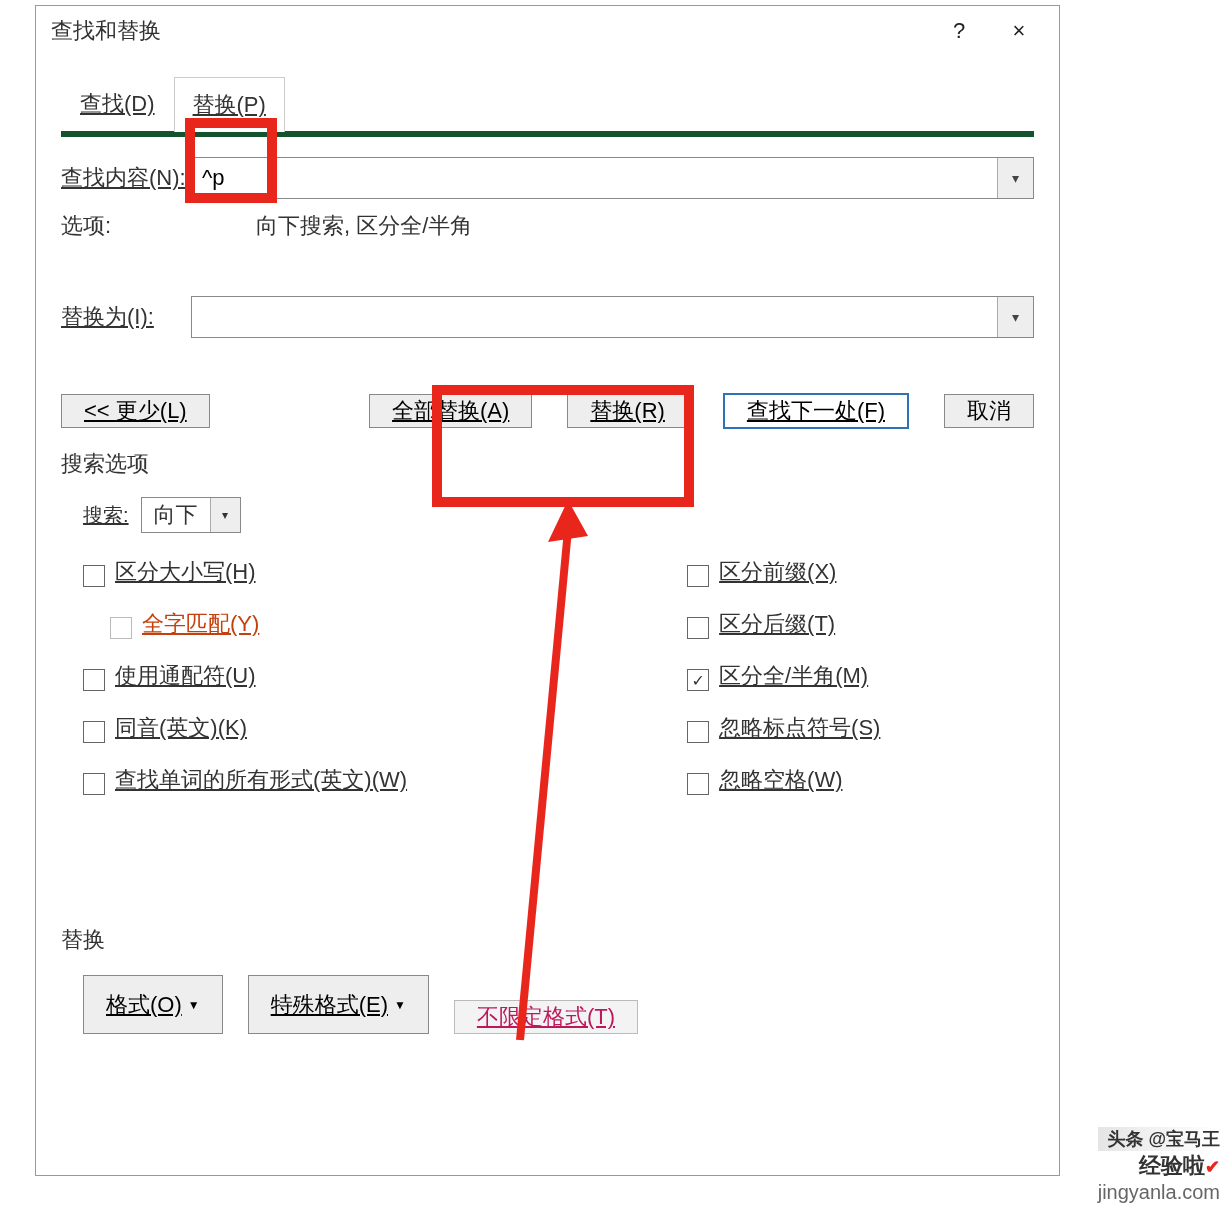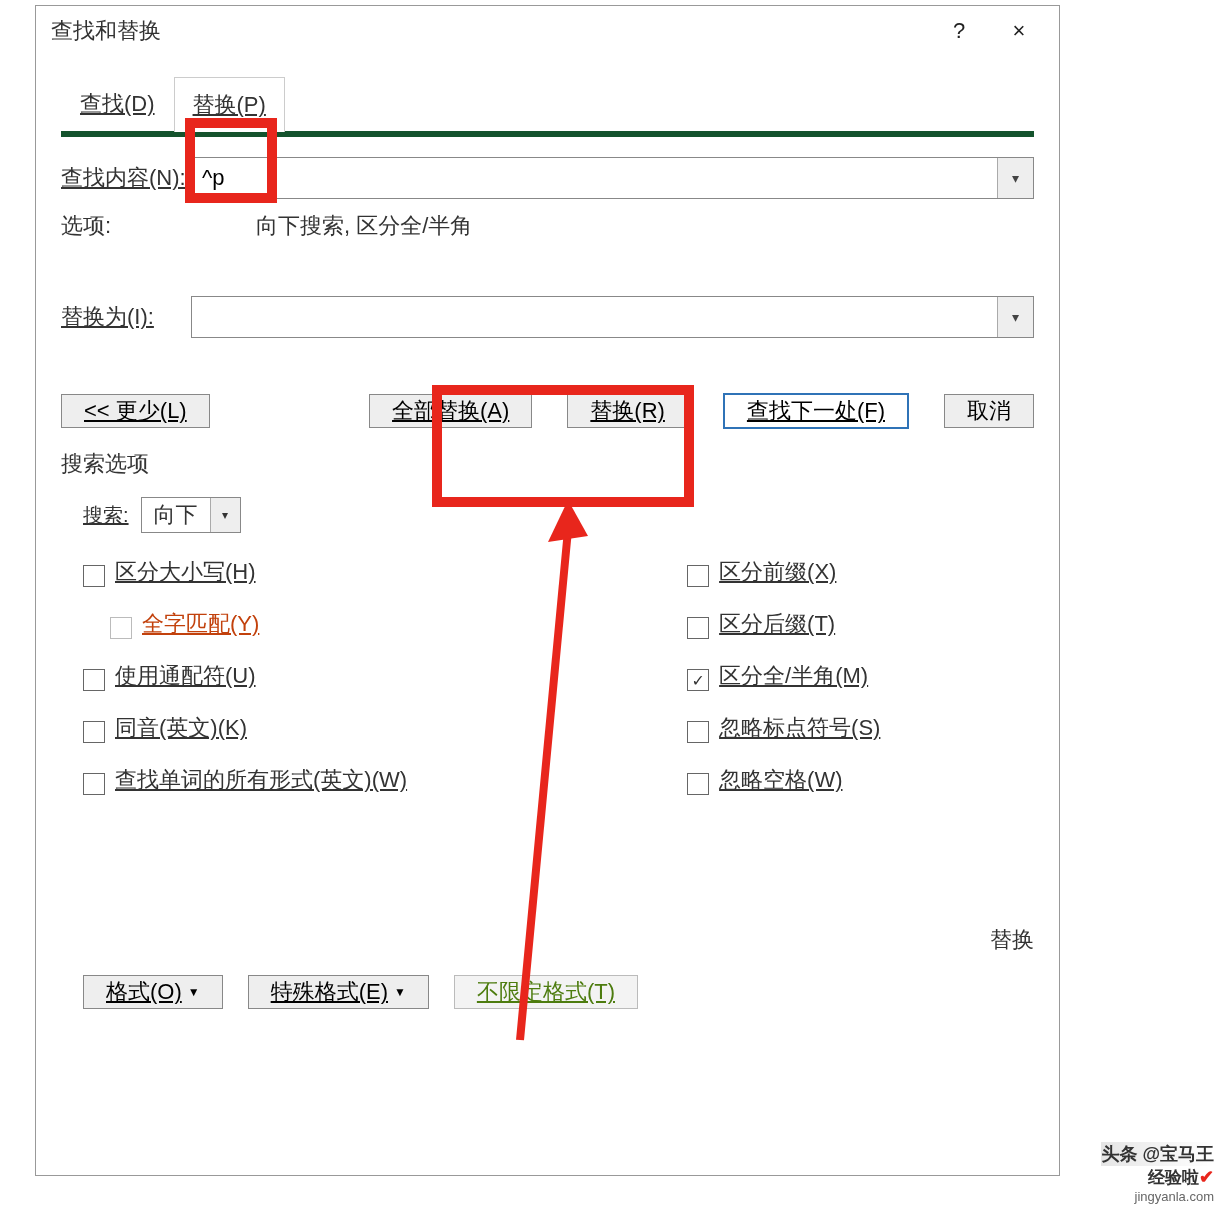--- a/index.html
+++ b/index.html
@@ -144,60 +144,60 @@
     .chkbox {
       width: 22px; height: 22px; border: 1px solid #666;
       display: inline-flex; align-items: center; justify-content: center;
       font-size: 16px; color: #333;
     }
     .chk.disabled { color: #c2410c; margin-left: 27px; }
     .chk.disabled .chkbox { border-color: #bbb; }
     .bottom-section {
       margin-top: 130px;
     }
-    .bottom-label { font-size: 22px; margin-bottom: 20px; text-align: right; }
+    .bottom-label { font-size: 22px; margin-bottom: 20px; }
     .bottom-buttons {
       display: flex; gap: 25px; margin-left: 22px;
     }
     .btn-dd {
       display: inline-flex; align-items: center; gap: 6px;
     }
     .caret-down { font-size: 12px; }
-    .btn.disabled { color: #4d7c0f; background: #f3f3f3; border-color: #bbb; }
+    .btn.disabled { color: #be185d; background: #f3f3f3; border-color: #bbb; margin-top: 25px; }
     
     .redbox {
       position: absolute;
       border: 10px solid #e8261c;
       pointer-events: none;
     }
     .redbox.find { left: 185px; top: 118px; width: 92px; height: 85px; }
     .redbox.all { left: 432px; top: 385px; width: 262px; height: 122px; }
     
     .arrow-svg {
       position: absolute;
       left: 440px; top: 500px;
       width: 200px; height: 560px;
       pointer-events: none;
     }
     
     .watermark {
       position: absolute;
-      right: 8px; bottom: 10px;
+      right: 2px; bottom: 10px;
       text-align: right;
       font-size: 18px;
     }
     .watermark .line1 { 
       font-weight: bold;
       background: linear-gradient(90deg, rgba(0,0,0,0.1), rgba(0,0,0,0.0));
     }
     .watermark .brand {
-      font-weight: bold; font-size: 17px;
+      font-weight: bold; font-size: 22px;
     }
     .watermark .check { color: #e8261c; font-weight: bold; }
-    .watermark .domain { font-size: 13px; color: #666; }
+    .watermark .domain { font-size: 20px; color: #666; }
   </style>
 </head>
 <body>
 
 <div class="dialog">
   <div class="titlebar">
     <span class="title">查找和替换</span>
     <span class="help">?</span>
     <span class="close">×</span>
   </div>

